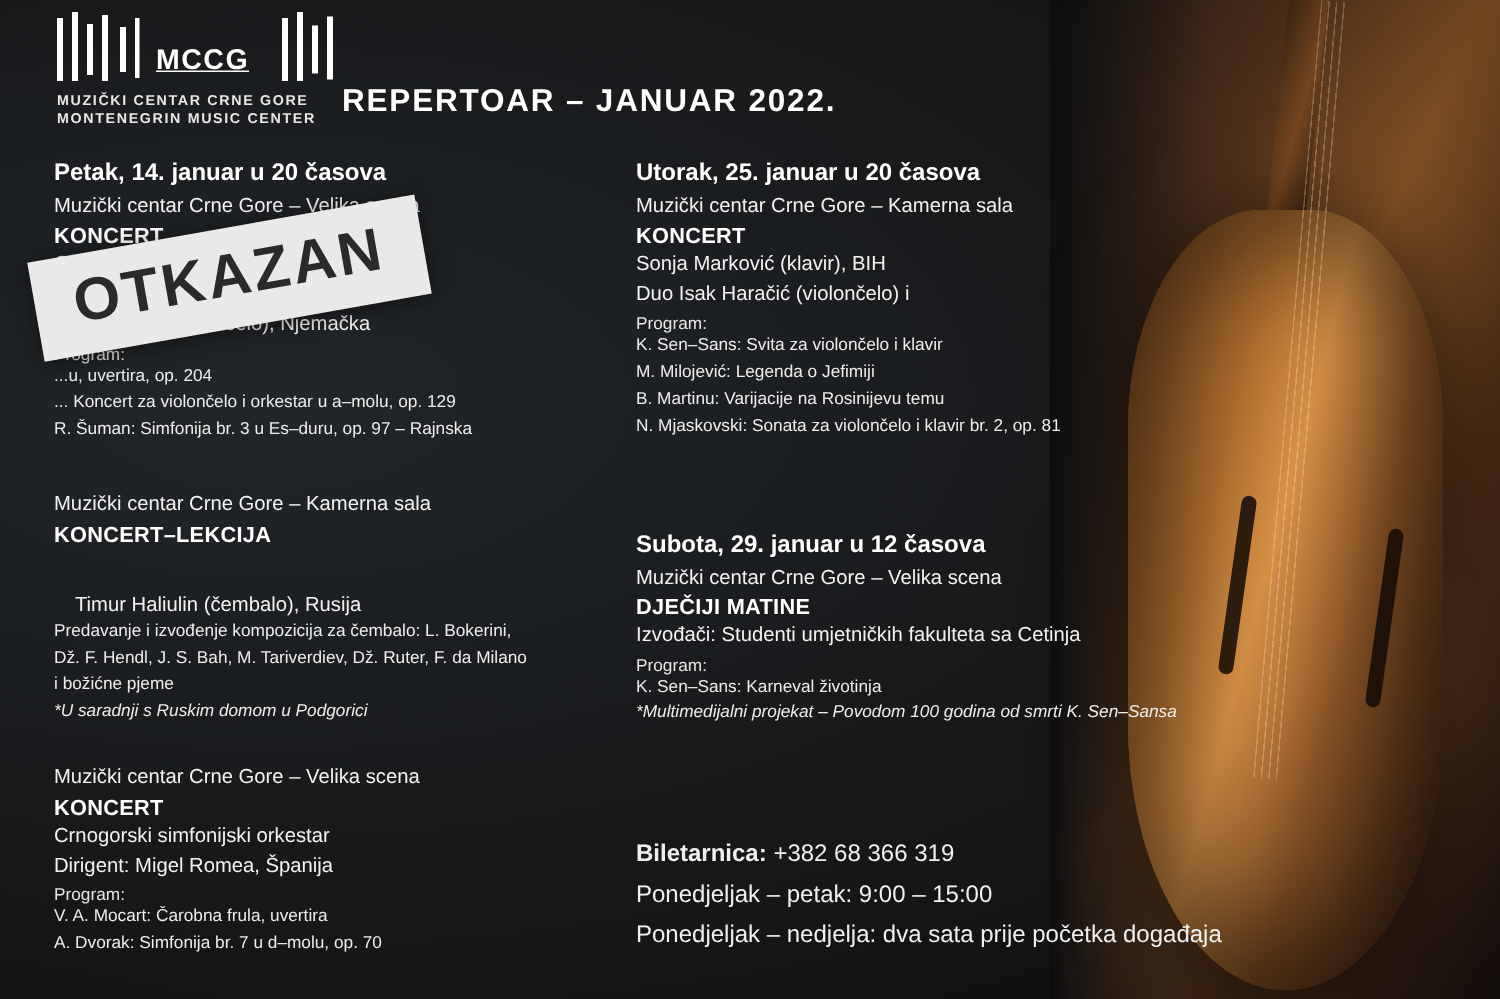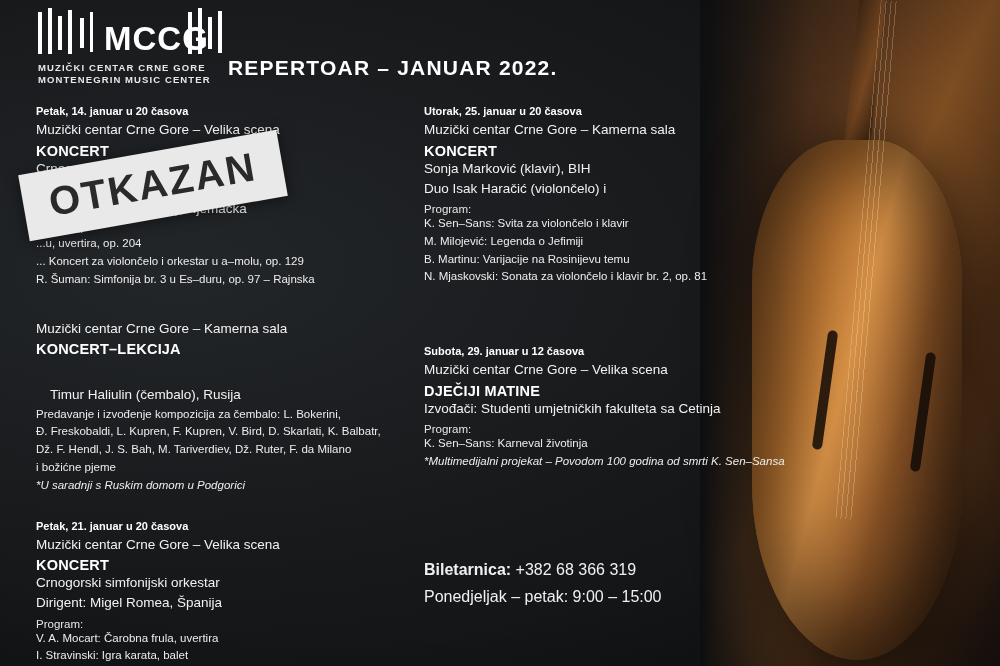--- a/index.html
+++ b/index.html
@@ -53,41 +53,42 @@
     position:absolute;inset:0;
     background:radial-gradient(130% 110% at 35% 45%, rgba(0,0,0,0) 45%, rgba(0,0,0,0.55) 100%);
     pointer-events:none;
   }
 
   
   .logo{position:absolute;left:38px;top:8px;width:190px;}
   .logo .mark{position:relative;height:50px;}
   .logo .bar{position:absolute;background:#ffffff;}
   .logo .ltr{
-    position:absolute;left:66px;top:12px;
-    font-size:33px;font-weight:bold;letter-spacing:1px;color:#fff;
+    position:absolute;left:66px;top:22px;
+    font-size:19px;font-weight:bold;letter-spacing:1px;color:#fff;
     font-family:"Liberation Sans", sans-serif;
+    text-decoration:underline;
   }
   .logo .sub1,.logo .sub2{
     font-size:9.5px;letter-spacing:1.1px;color:#e8e8e8;font-weight:bold;
   }
   .logo .sub1{margin-top:4px;}
   .logo .sub2{margin-top:1px;}
 
   .title{
     position:absolute;left:228px;top:56px;
     font-size:21px;font-weight:bold;letter-spacing:1.2px;color:#ffffff;
   }
 
   .col{position:absolute;top:104px;}
   .col-left{left:36px;width:350px;}
   .col-right{left:424px;width:400px;}
 
   .block{margin-bottom:18px;}
-  .when{font-size:11px;font-weight:bold;color:#ffffff;line-height:1.45;}
+  .when{font-size:16px;font-weight:bold;color:#ffffff;line-height:1.45;}
   .venue{font-size:13.5px;color:#f2f2f2;line-height:1.45;}
   .kind{font-size:14.5px;font-weight:bold;color:#ffffff;margin-top:3px;letter-spacing:.2px;}
   .perf{font-size:13.5px;color:#f2f2f2;line-height:1.5;}
   .progr-label{font-size:11.5px;color:#e6e6e6;margin-top:4px;}
   .prog-item{font-size:11.5px;color:#ededed;line-height:1.55;}
   .note{font-size:11.5px;color:#ededed;font-style:italic;line-height:1.55;}
   .indent{padding-left:14px;margin-top:28px;}
 
   .contact{position:absolute;left:424px;top:556px;width:420px;}
   .contact .line{font-size:16px;color:#f0f0f0;line-height:1.7;}
@@ -151,35 +152,32 @@
       <div class="prog-item">...u, uvertira, op. 204</div>
       <div class="prog-item">... Koncert za violončelo i orkestar u a–molu, op. 129</div>
       <div class="prog-item">R. Šuman: Simfonija br. 3 u Es–duru, op. 97 – Rajnska</div>
     </div>
 
     <div class="block" style="margin-top:30px;">
       <div class="venue">Muzički centar Crne Gore – Kamerna sala</div>
       <div class="kind">KONCERT–LEKCIJA</div>
       <div class="perf indent">Timur Haliulin (čembalo), Rusija</div>
       <div class="prog-item">Predavanje i izvođenje kompozicija za čembalo: L. Bokerini,</div>
-      <div class="prog-item">Đ. Freskobaldi, L. Kupren, F. Kupren, V. Bird, D. Skarlati, K. Balbatr,</div>
       <div class="prog-item">Dž. F. Hendl, J. S. Bah, M. Tariverdiev, Dž. Ruter, F. da Milano</div>
       <div class="prog-item">i božićne pjeme</div>
       <div class="note">*U saradnji s Ruskim domom u Podgorici</div>
     </div>
 
     <div class="block" style="margin-top:24px;">
-      <div class="when">Petak, 21. januar u 20 časova</div>
       <div class="venue">Muzički centar Crne Gore – Velika scena</div>
       <div class="kind">KONCERT</div>
       <div class="perf">Crnogorski simfonijski orkestar</div>
       <div class="perf">Dirigent: Migel Romea, Španija</div>
       <div class="progr-label">Program:</div>
       <div class="prog-item">V. A. Mocart: Čarobna frula, uvertira</div>
-      <div class="prog-item">I. Stravinski: Igra karata, balet</div>
       <div class="prog-item">A. Dvorak: Simfonija br. 7 u d–molu, op. 70</div>
     </div>
 
   </div>
 
   <div class="col col-right">
 
     <div class="block">
       <div class="when">Utorak, 25. januar u 20 časova</div>
       <div class="venue">Muzički centar Crne Gore – Kamerna sala</div>
@@ -204,17 +202,18 @@
     </div>
 
   </div>
 
   <div class="contact">
     <div class="line">
       <span class="bold">Biletarnica:</span>
       <span>+382 68 366 319</span>
     </div>
     <div class="line">Ponedjeljak – petak: 9:00 – 15:00</div>
+    <div class="line">Ponedjeljak – nedjelja: dva sata prije početka događaja</div>
   </div>
 
   <div class="stamp">OTKAZAN</div>
 
 </div>
 
 </body></html>

